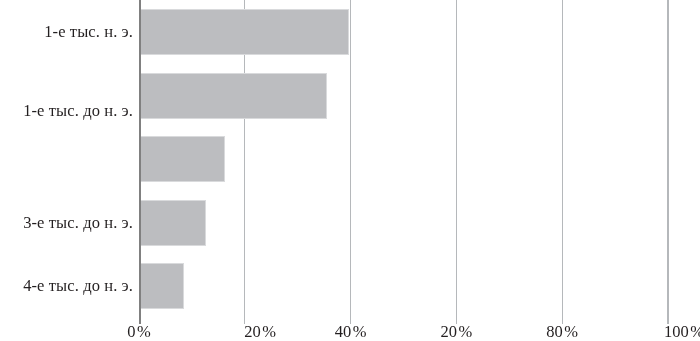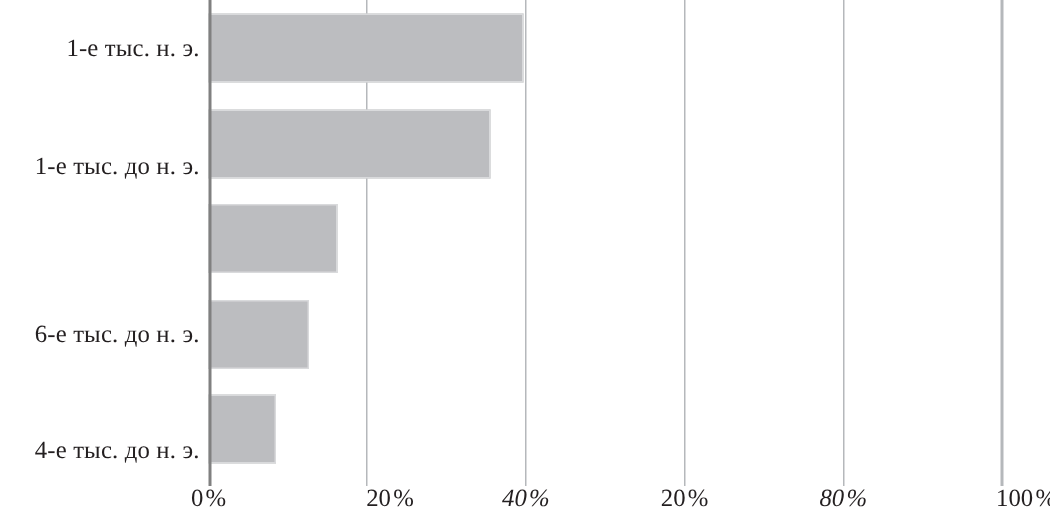--- a/index.html
+++ b/index.html
@@ -103,22 +103,22 @@
   }
 </style>
 </head>
 <body>
 
 <div id="chart-root">
 
   <div class="cat-labels">
     <div class="cat-label" style="top: 24px;">1-е тыс. н. э.</div>
     <div class="cat-label" style="top: 103px; padding-left: 40px;">1-е тыс. до н. э.</div>
-    <div class="cat-label" style="top: 214.8px;">6-е тыс. до н. э.</div>
-    <div class="cat-label" style="top: 292px;">4-е тыс. до н. э.</div>
+    <div class="cat-label" style="top: 214.8px;">3-е тыс. до н. э.</div>
+    <div class="cat-label" style="top: 278px;">4-е тыс. до н. э.</div>
   </div>
 
   <div class="plot">
     <div class="gridline tick-tail" style="left: 105.15px;"></div>
     <div class="gridline tick-tail" style="left: 210.95px;"></div>
     <div class="gridline tick-tail" style="left: 316.75px;"></div>
     <div class="gridline tick-tail" style="left: 422.55px;"></div>
     <div class="gridline tick-tail" style="left: 528.35px;"></div>
 
     <div class="bar" style="width: 210.013px; height: 46px; top: 9px;"></div>
@@ -126,19 +126,19 @@
     <div class="bar" style="width: 86.227px; height: 46px; top: 136.2px;"></div>
     <div class="bar" style="width: 67.183px; height: 46px; top: 199.8px;"></div>
     <div class="bar" style="width: 44.965px; height: 46px; top: 263.4px;"></div>
   </div>
 
   <div class="axis-zero"></div>
 
   <div class="xticks">
     <div class="xtick" style="left: 139px;"><span>0</span><span class="pct">%</span></div>
     <div class="xtick" style="left: 260px;"><span>20</span><span class="pct">%</span></div>
-    <div class="xtick" style="left: 350.6px; font-style: italic;"><span>40</span><span class="pct">%</span></div>
+    <div class="xtick" style="left: 350.6px;"><span>40</span><span class="pct">%</span></div>
     <div class="xtick" style="left: 456.4px;"><span>20</span><span class="pct">%</span></div>
-    <div class="xtick" style="left: 562.2px; font-style: italic;"><span>80</span><span class="pct">%</span></div>
+    <div class="xtick" style="left: 562.2px;"><span>80</span><span class="pct">%</span></div>
     <div class="xtick" style="left: 684px;"><span>100</span><span class="pct">%</span></div>
   </div>
 
 </div>
 
 </body></html>

